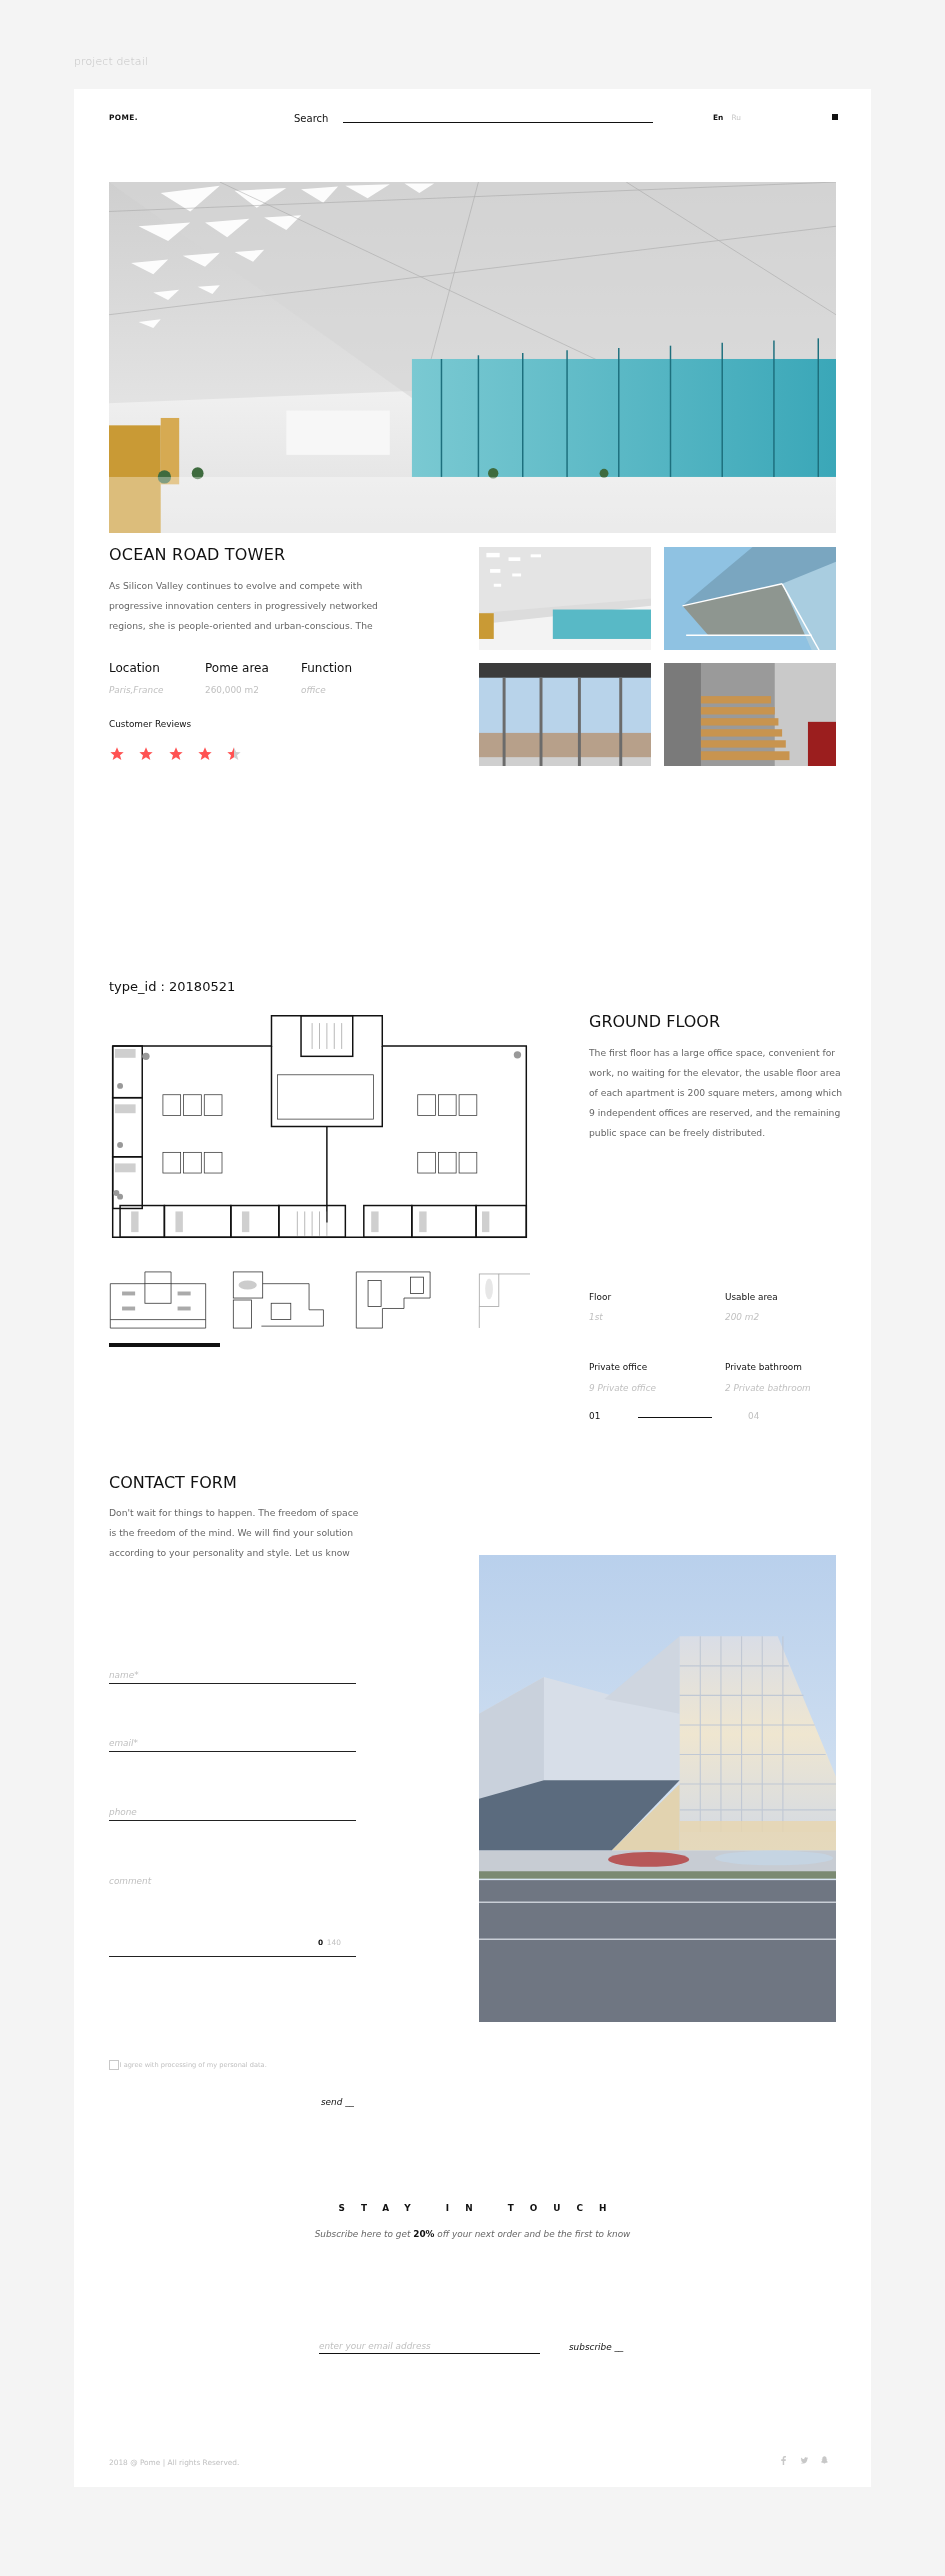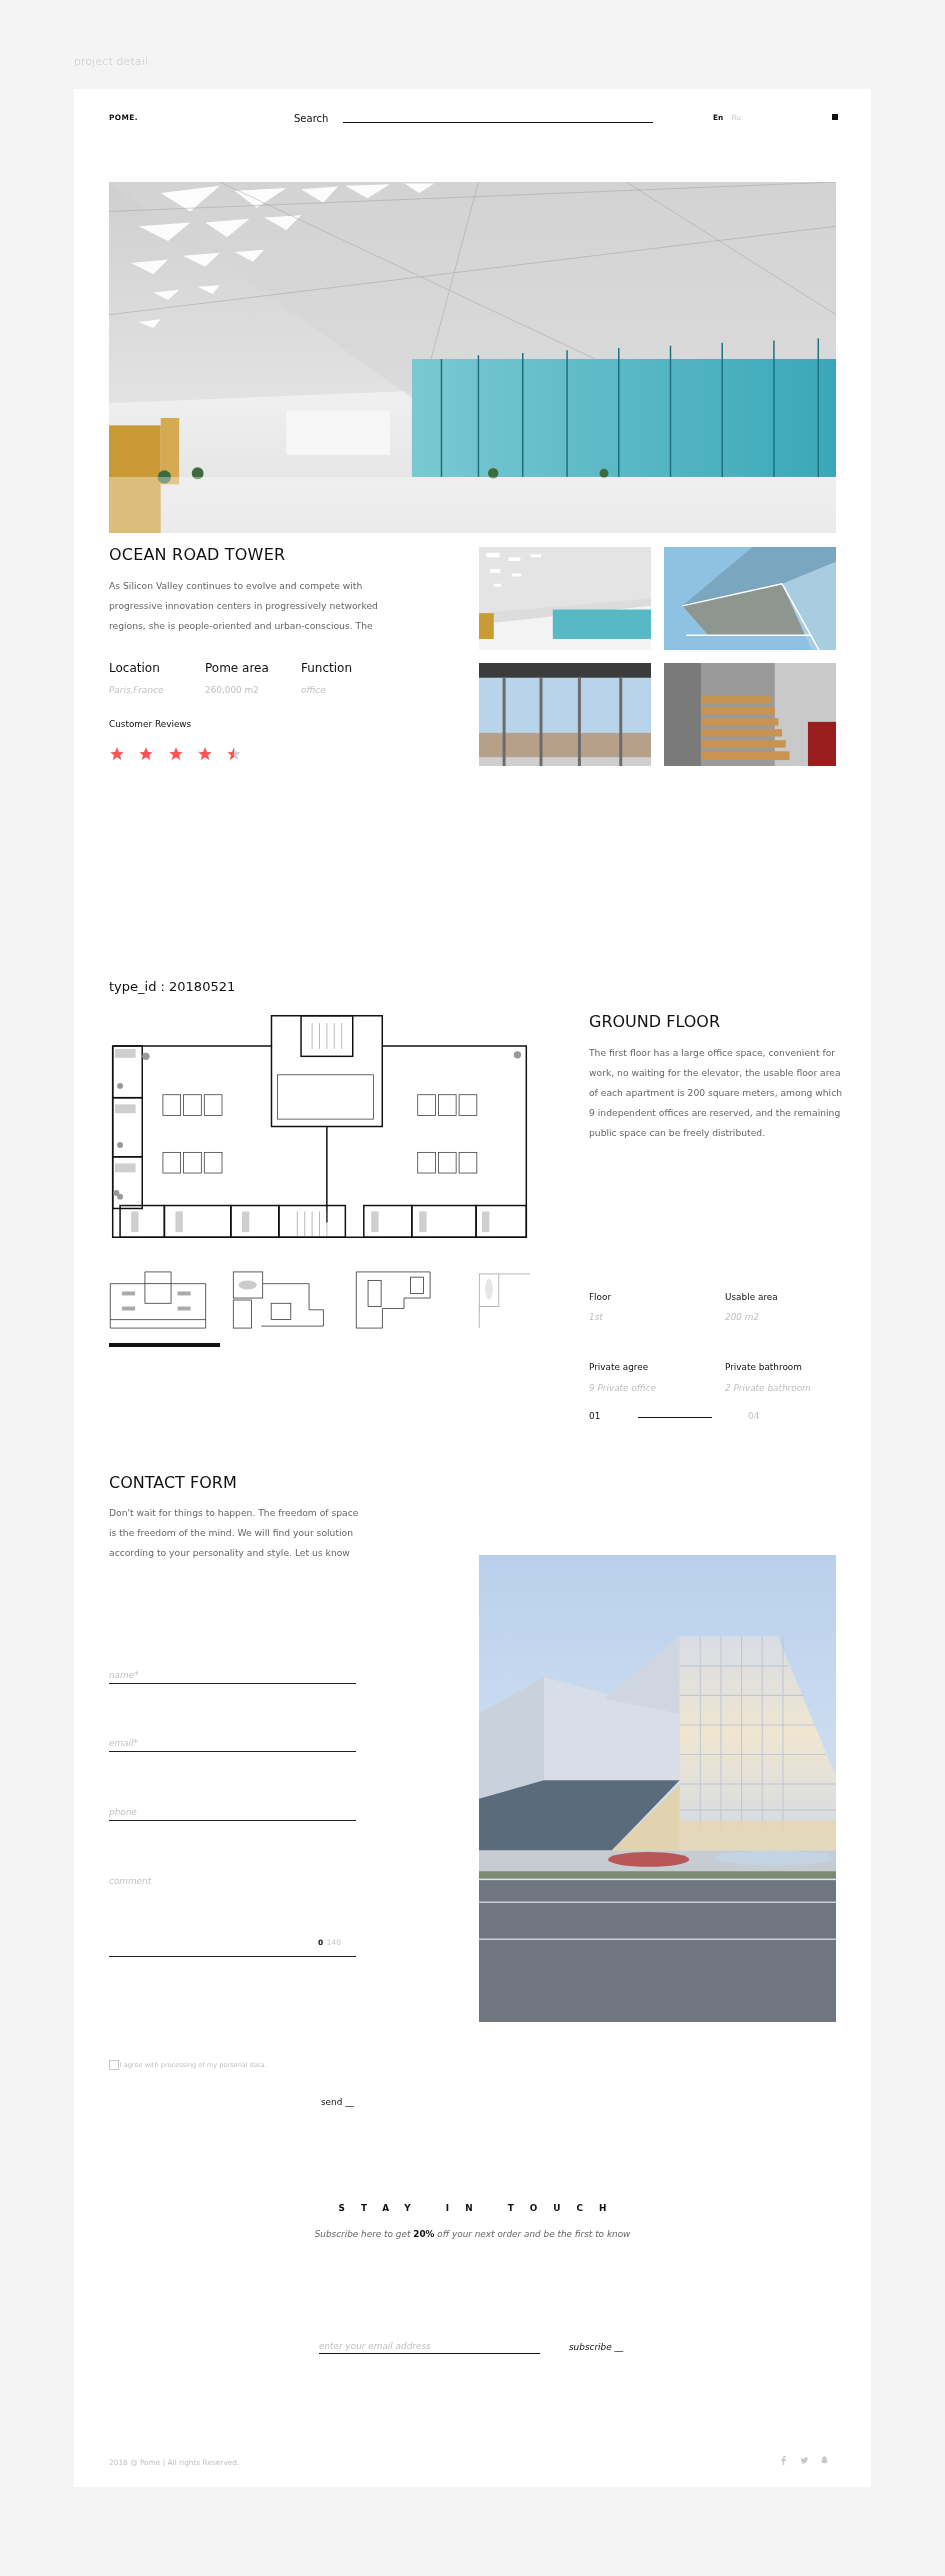--- a/index.html
+++ b/index.html
@@ -58,21 +58,21 @@
   .f-name { top: 1579px; height: 16px; }
   .f-email { top: 1647px; height: 16px; }
   .f-phone { top: 1716px; height: 16px; }
   .f-comment { top: 1787px; height: 81px; resize: none; padding-top: 0; }
   .counter { position: absolute; left: 244px; top: 1849px; font-size: 7.4px; }
   .counter .cnt { color: #111; font-weight: bold; margin-right: 3.7px; }
   .counter .max { color: #c0c0c0; }
   .agree { position: absolute; left: 35px; top: 1971px; display: flex; align-items: center; gap: 1px; }
   .checkbox { width: 9.6px; height: 9.6px; border: 0.7px solid #c8c8c8; cursor: pointer; }
   .agree-text { font-size: 6.6px; color: #c0c0c0; }
-  .send-btn { position: absolute; left: 247px; top: 2008px; font-size: 8.9px; cursor: pointer; }
+  .send-btn { position: absolute; left: 247px; top: 2008px; font-size: 8.9px; font-style: italic; cursor: pointer; }
   .contact-photo { position: absolute; left: 405px; top: 1466px; width: 357px; height: 467px; overflow: hidden; }
   .contact-photo svg { width: 100%; height: 100%; display: block; }
   
   .sit-title { position: absolute; left: 0; width: 797px; top: 2114px; text-align: center; font-size: 8.9px; font-weight: bold; letter-spacing: 16px; padding-left: 16px; }
   .sit-desc { position: absolute; left: 0; width: 797px; top: 2135px; text-align: center; font-size: 8.9px; line-height: 20px; color: #666; font-style: italic; }
   .sit-desc b { color: #111; font-style: normal; font-weight: bold; }
   .sub-input { position: absolute; left: 245px; top: 2250px; width: 221px; height: 14.8px; border: none; border-bottom: 1.5px solid #111; outline: none; font-size: 8.9px; font-style: italic; background: transparent; font-family: "DejaVu Sans", sans-serif; }
   .sub-input::placeholder { color: #c0c0c0; }
   .sub-btn { position: absolute; left: 495px; top: 2253px; font-size: 8.9px; font-style: italic; cursor: pointer; }
   .copyright { position: absolute; left: 35px; top: 2369px; font-size: 7.4px; color: #c0c0c0; }
@@ -385,21 +385,21 @@
   <div class="floor-facts">
     <div>
       <div class="fact-label">Floor</div>
       <div class="fact-value">1st</div>
     </div>
     <div>
       <div class="fact-label">Usable area</div>
       <div class="fact-value">200 m2</div>
     </div>
     <div>
-      <div class="fact-label">Private agree</div>
+      <div class="fact-label">Private office</div>
       <div class="fact-value">9 Private office</div>
     </div>
     <div>
       <div class="fact-label">Private bathroom</div>
       <div class="fact-value">2 Private bathroom</div>
     </div>
   </div>
   <div class="pager">
     <span class="cur">01</span>
     <span class="line"></span>

